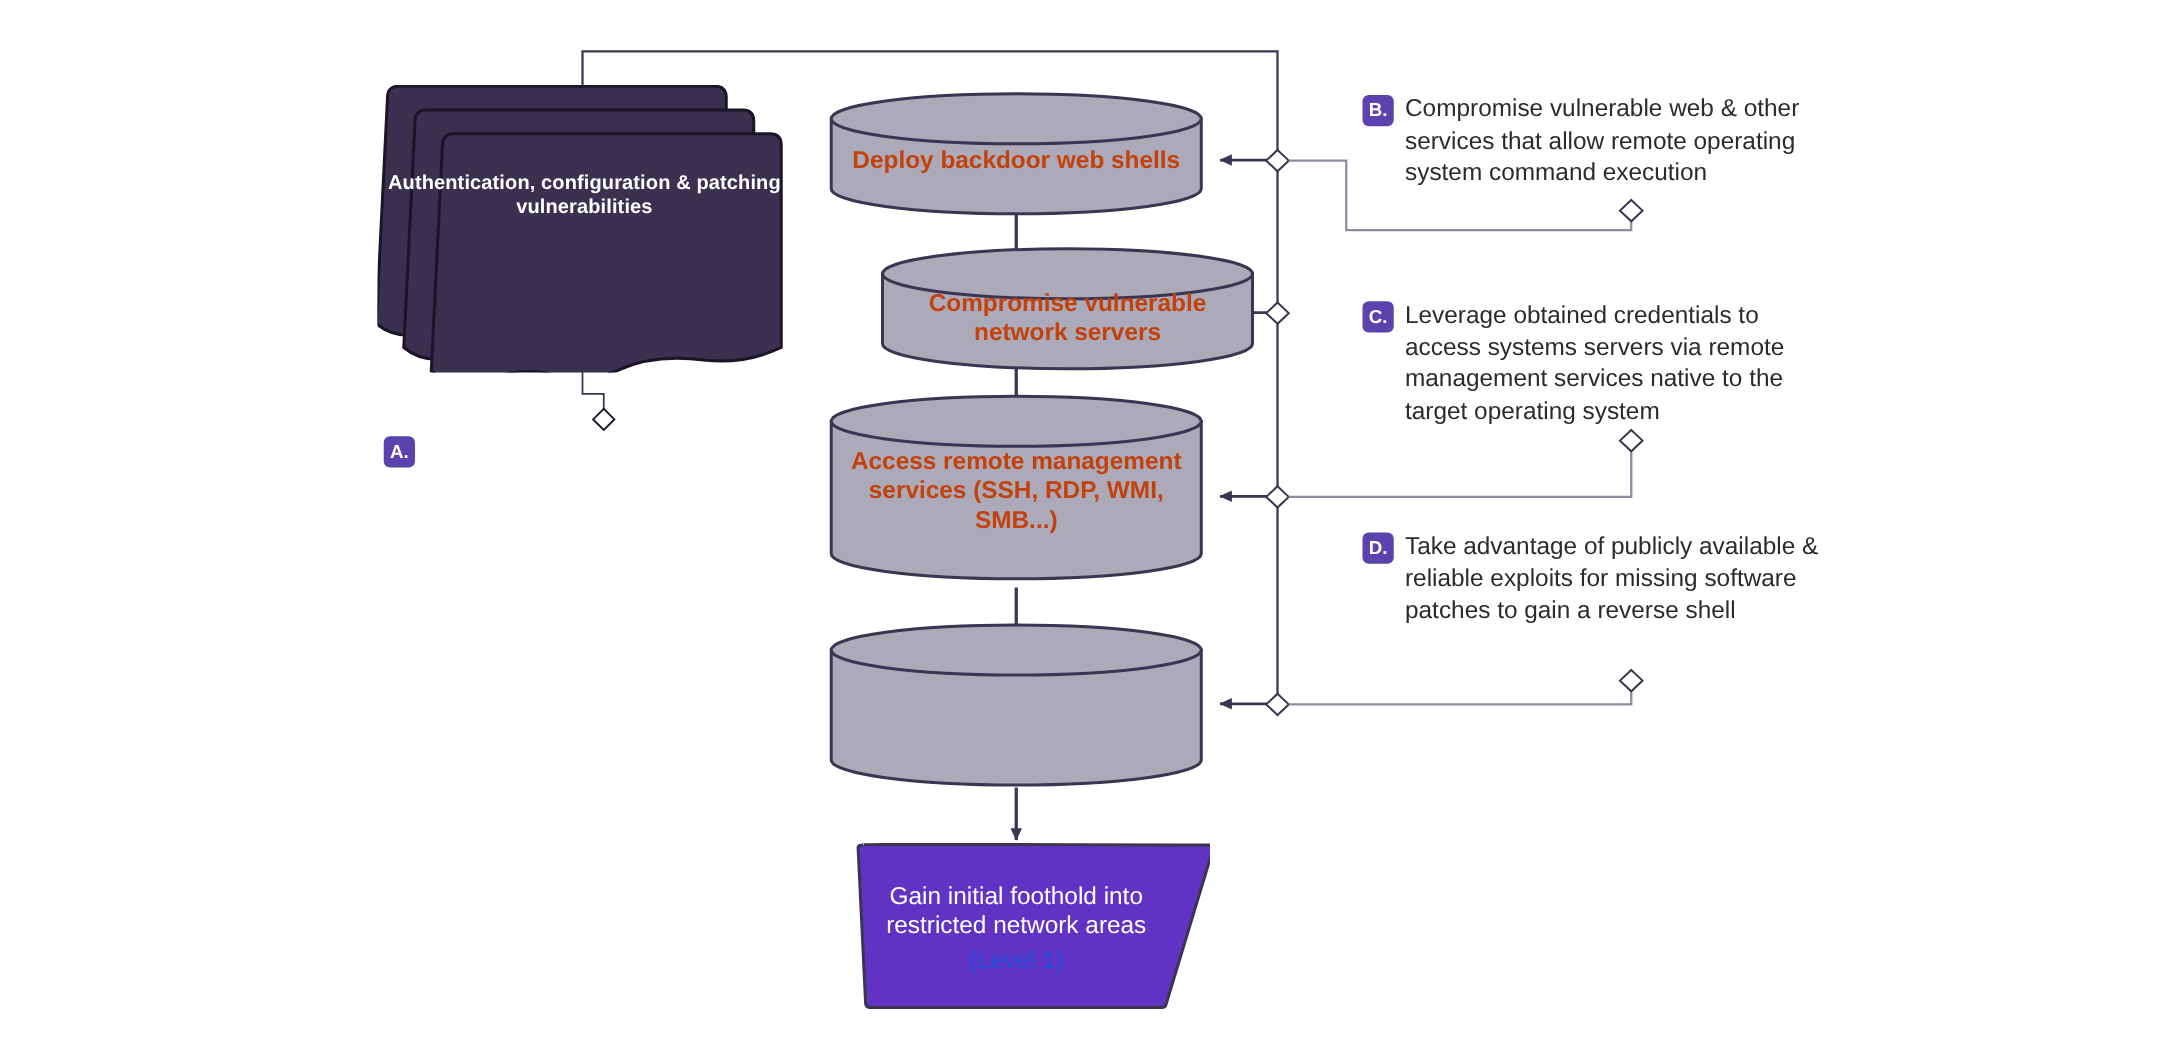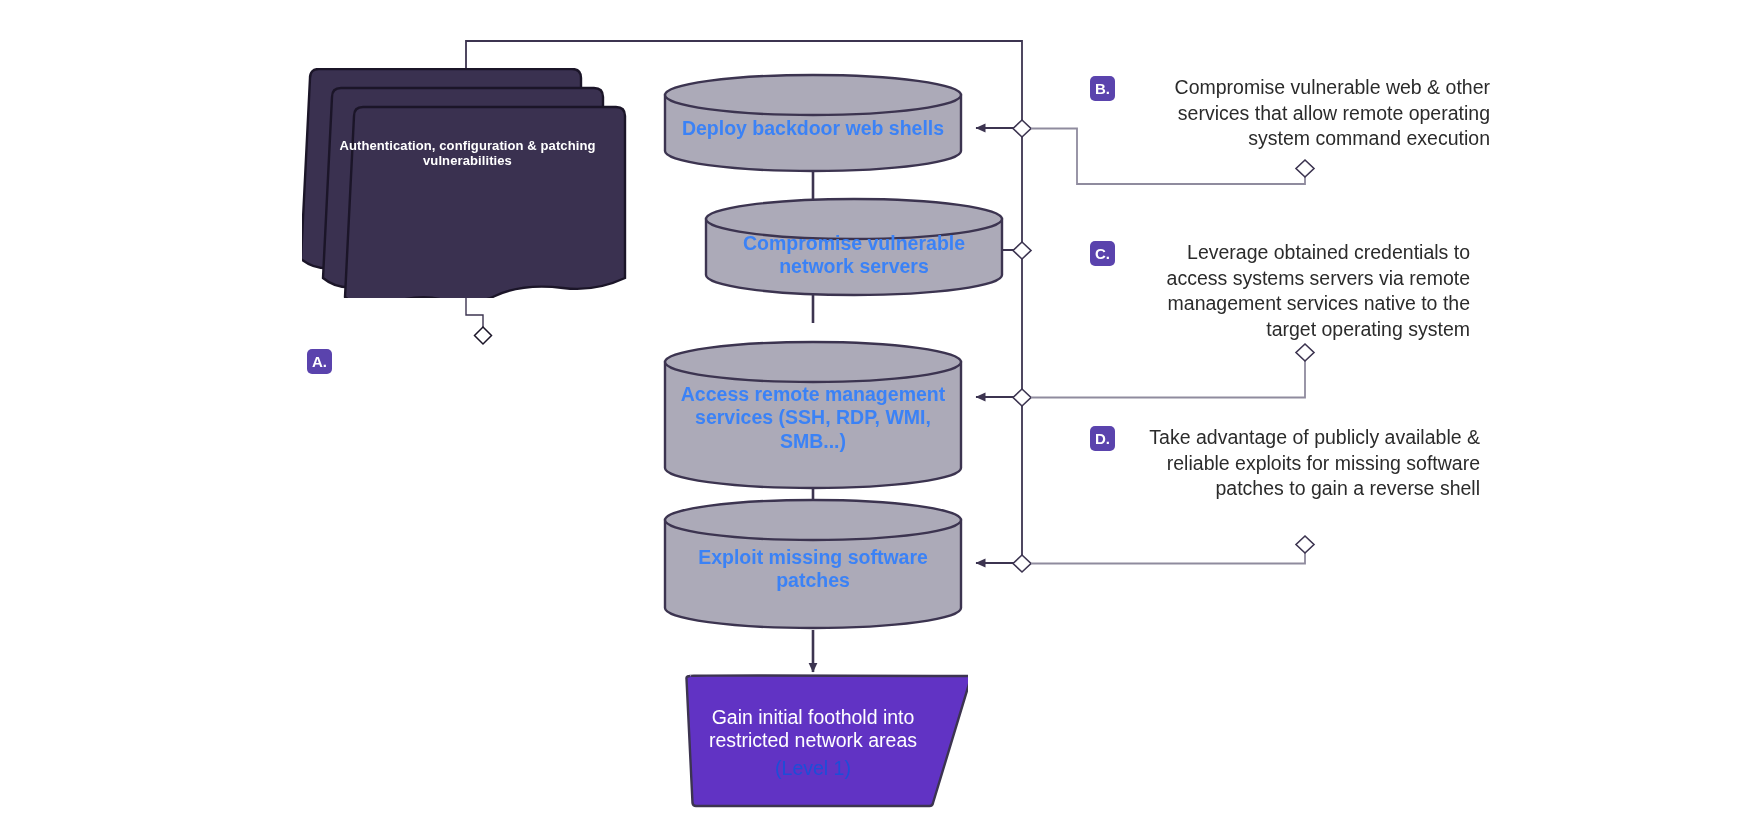--- a/index.html
+++ b/index.html
@@ -33,37 +33,37 @@
   }
   .doc-svg { display:block; }
 
   .doc-label {
     position: absolute;
     left: 310px;
     top: 138px;
     width: 290px;
     text-align: center;
     color: #ffffff;
-    font-size: 13px;
+    font-size: 16px;
     font-weight: bold;
     line-height: 1.18;
     letter-spacing: 0.1px;
   }
 
   
   .cyl {
     position: absolute;
   }
   .cyl svg { display:block; }
   .cyl-label {
     position: absolute;
     left: 0;
     width: 100%;
     text-align: center;
-    color: #3b82f6;
+    color: #c2410c;
     font-size: 19.5px;
     font-weight: bold;
     line-height: 1.2;
     padding: 0 14px;
     box-sizing: border-box;
   }
 
   
   .trap { position: absolute; }
   .trap svg { display:block; }
@@ -96,21 +96,20 @@
     font-size: 15px;
     font-weight: bold;
     line-height: 25px;
     text-align: center;
     margin-top: 1px;
   }
   .note-text {
     color: #2b2b2b;
     font-size: 19.5px;
     line-height: 1.32;
-    text-align: right;
   }
 </style>
 </head>
 <body>
 
 <div id="stage">
 
   <svg id="wires" viewBox="0 0 1742 834" width="1742" height="834">
     <defs>
       <marker id="arrowDark" markerWidth="11" markerHeight="11" refX="9.5" refY="5" orient="auto" markerUnits="userSpaceOnUse">
@@ -167,34 +166,33 @@
   </div>
 
   <div class="cyl" style="left:663px; top:197px; width:300px; height:100px;margin-left:41px;">
     <svg width="300" height="100" viewBox="0 0 300 100">
       <path d="M2,22 V78 a148,20 0 0 0 296,0 V22 Z" fill="#acaab8" stroke="#3c3450" stroke-width="2.4"></path>
       <ellipse cx="150" cy="22" rx="148" ry="20" fill="#acaab8" stroke="#3c3450" stroke-width="2.4"></ellipse>
     </svg>
     <div class="cyl-label" style="top:35px;">Compromise vulnerable network servers</div>
   </div>
 
-  <div class="cyl" style="left:663px; top:340px; width:300px; height:150px;">
+  <div class="cyl" style="left:663px; top:315px; width:300px; height:150px;">
     <svg width="300" height="150" viewBox="0 0 300 150">
       <path d="M2,22 V128 a148,20 0 0 0 296,0 V22 Z" fill="#acaab8" stroke="#3c3450" stroke-width="2.4"></path>
       <ellipse cx="150" cy="22" rx="148" ry="20" fill="#acaab8" stroke="#3c3450" stroke-width="2.4"></ellipse>
     </svg>
     <div class="cyl-label" style="top:43px;">Access remote management services (SSH, RDP, WMI, SMB...)</div>
   </div>
 
   <div class="cyl" style="left:663px; top:498px; width:300px; height:132px;">
     <svg width="300" height="132" viewBox="0 0 300 132">
       <path d="M2,22 V110 a148,20 0 0 0 296,0 V22 Z" fill="#acaab8" stroke="#3c3450" stroke-width="2.4"></path>
       <ellipse cx="150" cy="22" rx="148" ry="20" fill="#acaab8" stroke="#3c3450" stroke-width="2.4"></ellipse>
     </svg>
-    <div class="cyl-label" style="top:48px;">Exploit missing software patches</div>
   </div>
 
   <div class="trap" style="left:658px; top:673px; width:310px; height:135px;">
     <svg width="310" height="135" viewBox="0 0 310 135">
       <path d="M32,3 q-2,-1 277,0 q3,0 3.5,3 L275,130 q-0.5,3 -3.5,3 H38 q-3,0 -3.5,-3 L28.5,6 Q28,3 32,3 Z" fill="#6133c4" stroke="#3c3450" stroke-width="2.4"></path>
     </svg>
     <div class="trap-label" style="top:33px; padding:0 45px; box-sizing:border-box;">Gain initial foothold into restricted network areas</div>
     <div class="trap-label trap-level" style="top:84px;">(Level 1)</div>
   </div>
 

